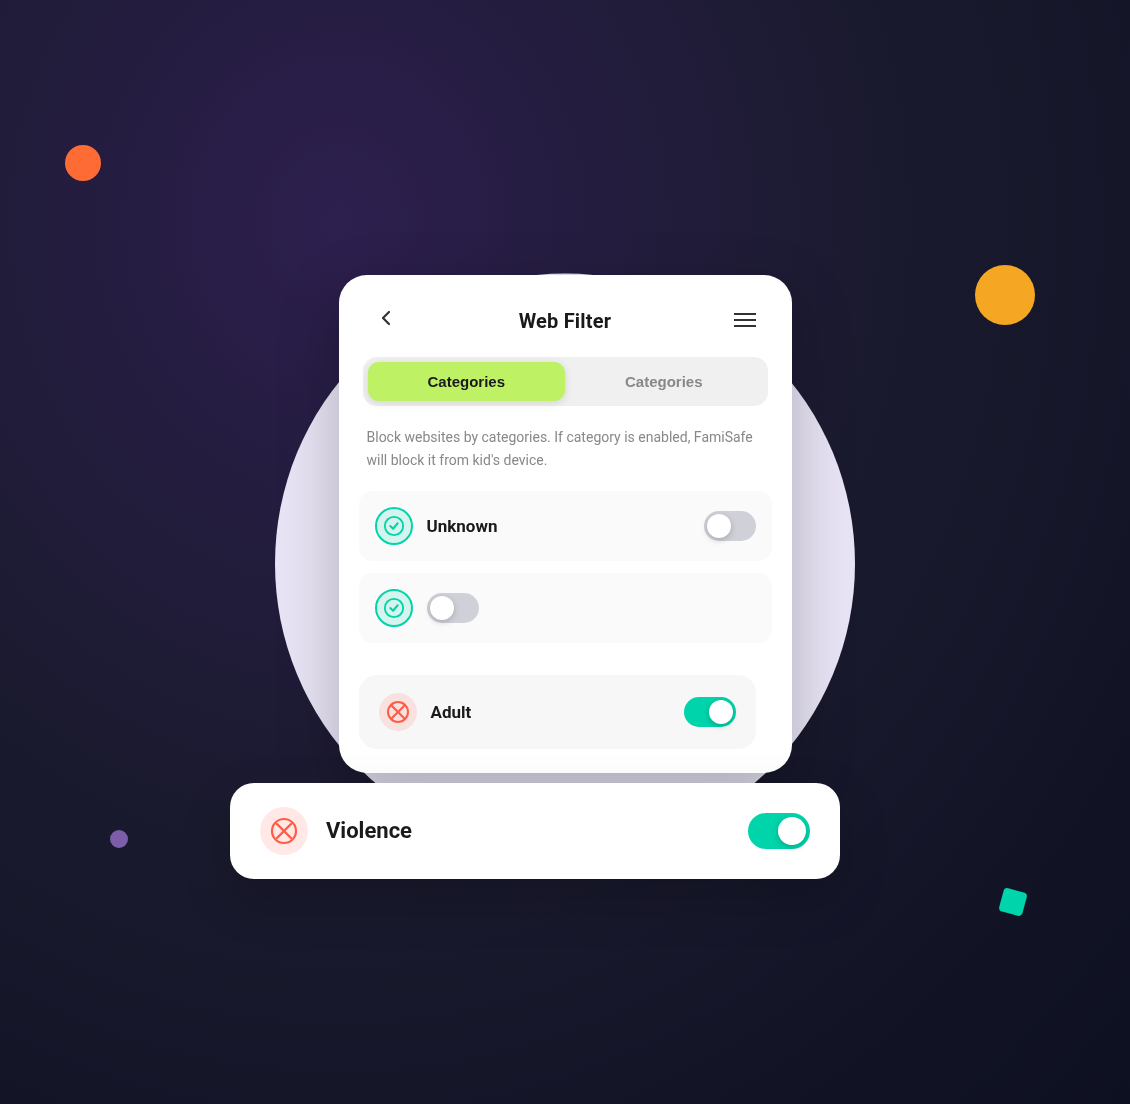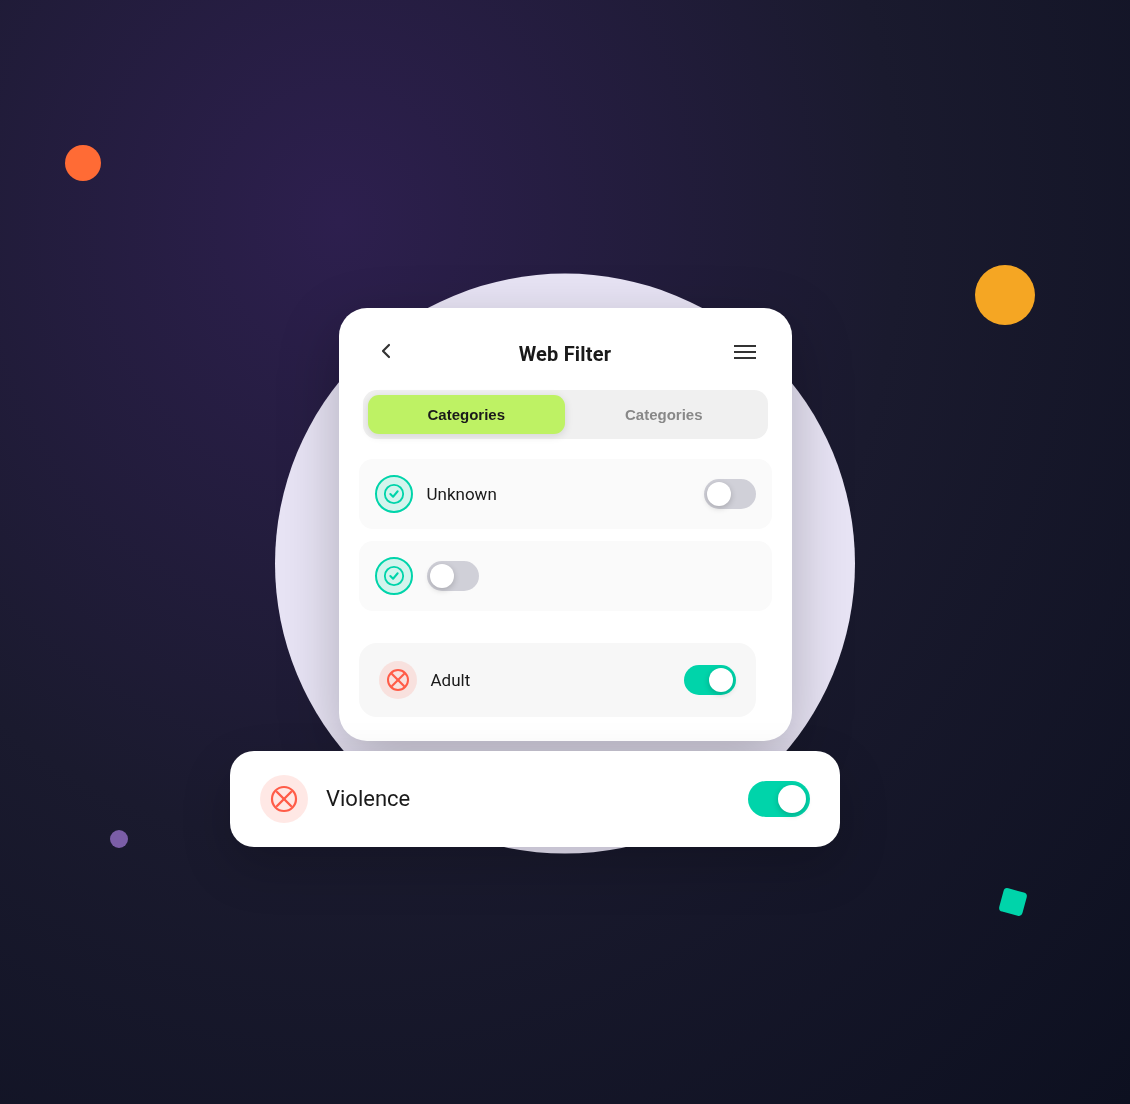--- a/index.html
+++ b/index.html
@@ -157,21 +157,21 @@
 
     .icon-red {
       background: rgba(255, 100, 80, 0.15);
       color: #ff5c48;
       font-size: 18px;
     }
 
     .category-name {
       flex: 1;
       font-size: 17px;
-      font-weight: 400;
+      font-weight: 700;
       color: #1a1a1a;
     }
 
     
     .toggle {
       position: relative;
       width: 52px;
       height: 30px;
       flex-shrink: 0;
     }
@@ -274,20 +274,21 @@
           <line x1="0" y1="14" x2="22" y2="14" stroke="#333" stroke-width="2.2" stroke-linecap="round"></line>
         </svg>
       </button>
     </div>
 
     <div class="tab-bar">
       <button class="tab active">Categories</button>
       <button class="tab">Categories</button>
     </div>
 
+    <p class="description">Block websites by categories. If category is enabled, FamiSafe will block it from kid's device.</p>
 
     <div class="category-list">
 
       <div class="category-item">
         <div class="category-icon icon-teal">
           <svg class="checkmark-svg" viewBox="0 0 24 24" fill="none">
             <circle cx="12" cy="12" r="10" stroke="#00d4aa" stroke-width="2"></circle>
             <path d="M8 12L11 15L16 9" stroke="#00d4aa" stroke-width="2.2" stroke-linecap="round" stroke-linejoin="round"></path>
           </svg>
         </div>

